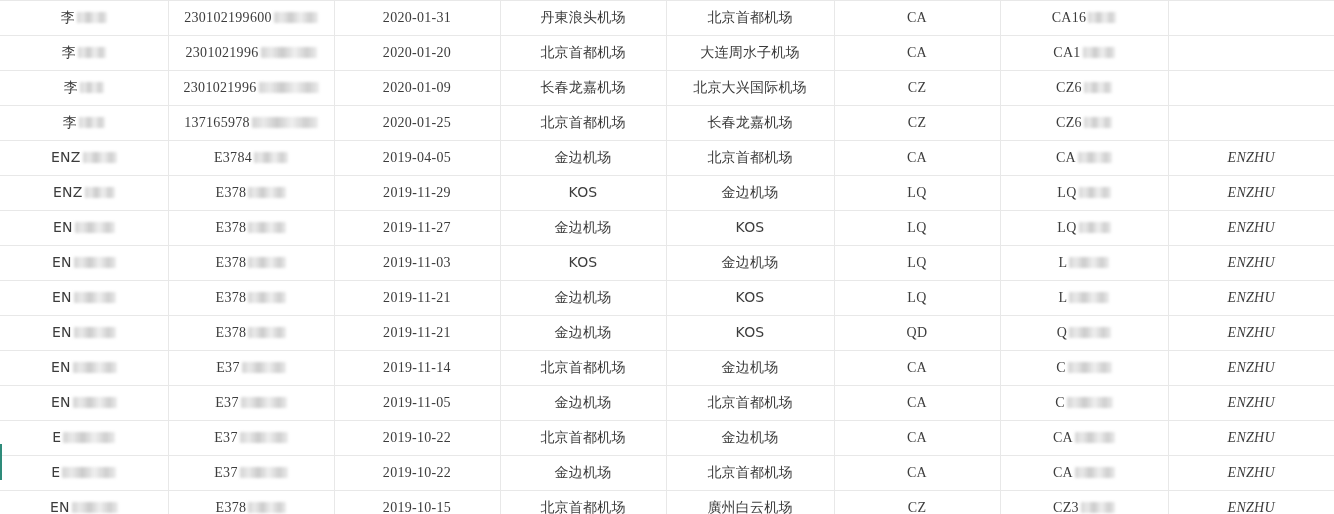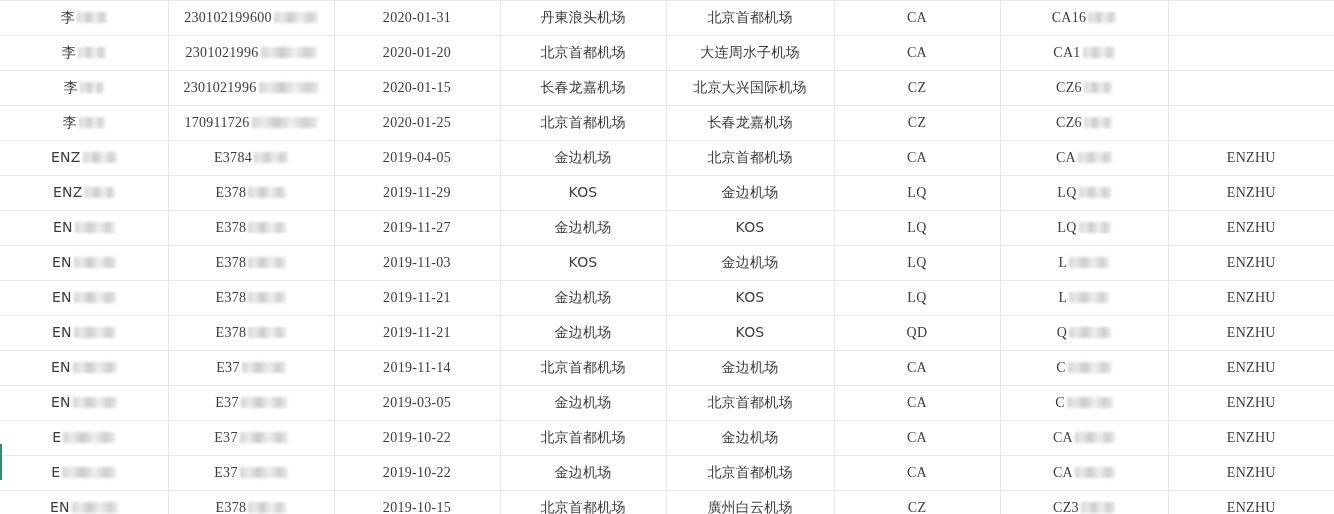--- a/index.html
+++ b/index.html
@@ -34,20 +34,21 @@
     text-align: center;
     vertical-align: middle;
     white-space: nowrap;
     overflow: hidden;
     color: #3c3c3c;
     font-size: 14px;
     line-height: 1.2;
   }
   table.records td:last-child {
     border-right: none;
+    font-style: italic;
   }
   table.records tr:first-child td {
     border-top: 1px solid #e8e8e8;
   }
   
   col.c0 { width: 168px; }
   col.c1 { width: 166px; }
   col.c2 { width: 166px; }
   col.c3 { width: 166px; }
   col.c4 { width: 168px; }
@@ -168,21 +169,21 @@
         <tr>
           <td><span class="cellwrap cjk">
               <span class="txt cjk">李</span>
               <span class="redact" style="width:24px"></span>
             </span></td>
           <td><span class="cellwrap ">
               <span class="txt mono-ish">2301021996</span>
               <span class="redact" style="width:60px"></span>
             </span></td>
           <td><span class="cellwrap ">
-              <span class="txt mono-ish">2020-01-15</span>
+              <span class="txt mono-ish">2020-01-09</span>
             </span></td>
           <td><span class="cellwrap cjk">
               <span class="txt cjk">长春龙嘉机场</span>
             </span></td>
           <td><span class="cellwrap cjk">
               <span class="txt cjk">北京大兴国际机场</span>
             </span></td>
           <td><span class="cellwrap ">
               <span class="txt mono-ish">CZ</span>
             </span></td>
@@ -193,21 +194,21 @@
           <td><span class="cellwrap ">
               <span class="txt mono-ish"></span>
             </span></td>
         </tr>
         <tr>
           <td><span class="cellwrap cjk">
               <span class="txt cjk">李</span>
               <span class="redact" style="width:26px"></span>
             </span></td>
           <td><span class="cellwrap ">
-              <span class="txt mono-ish">170911726</span>
+              <span class="txt mono-ish">137165978</span>
               <span class="redact" style="width:66px"></span>
             </span></td>
           <td><span class="cellwrap ">
               <span class="txt mono-ish">2020-01-25</span>
             </span></td>
           <td><span class="cellwrap cjk">
               <span class="txt cjk">北京首都机场</span>
             </span></td>
           <td><span class="cellwrap cjk">
               <span class="txt cjk">长春龙嘉机场</span>
@@ -429,21 +430,21 @@
         <tr>
           <td><span class="cellwrap cjk">
               <span class="txt cjk">EN</span>
               <span class="redact" style="width:44px"></span>
             </span></td>
           <td><span class="cellwrap ">
               <span class="txt mono-ish">E37</span>
               <span class="redact" style="width:46px"></span>
             </span></td>
           <td><span class="cellwrap ">
-              <span class="txt mono-ish">2019-03-05</span>
+              <span class="txt mono-ish">2019-11-05</span>
             </span></td>
           <td><span class="cellwrap cjk">
               <span class="txt cjk">金边机场</span>
             </span></td>
           <td><span class="cellwrap cjk">
               <span class="txt cjk">北京首都机场</span>
             </span></td>
           <td><span class="cellwrap ">
               <span class="txt mono-ish">CA</span>
             </span></td>

